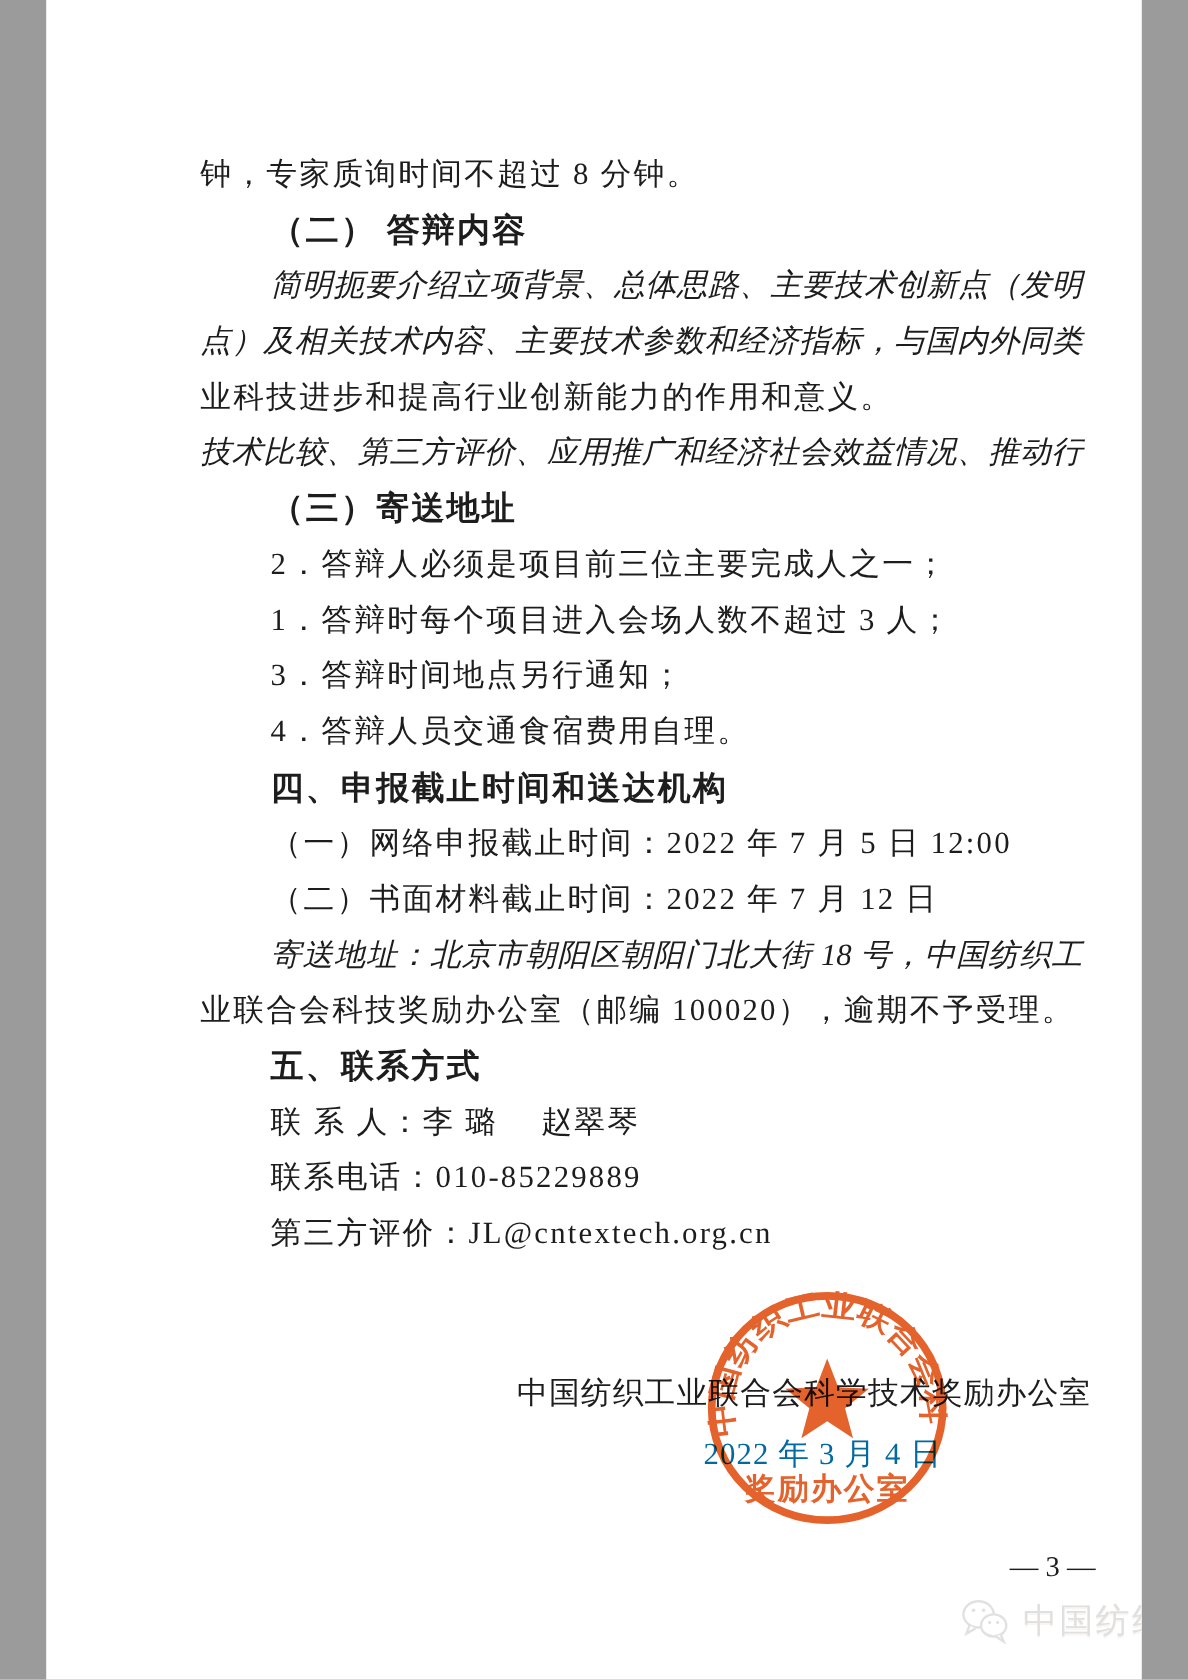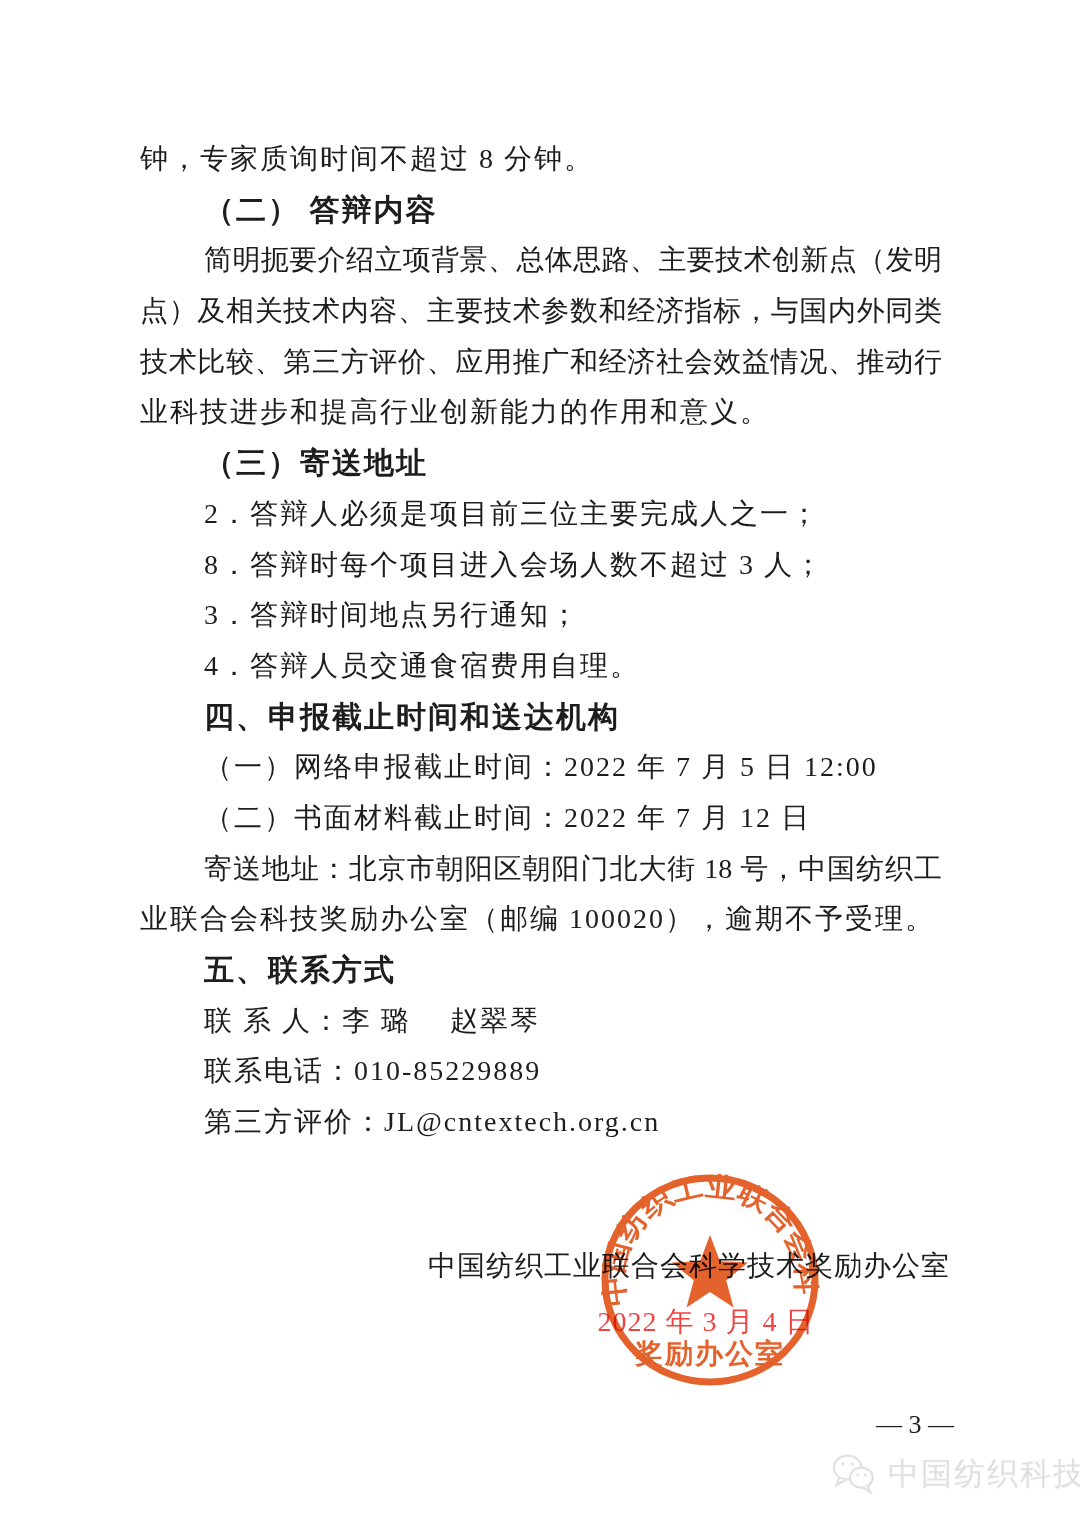--- a/index.html
+++ b/index.html
@@ -2,21 +2,21 @@
 <html><head>
 <meta charset="utf-8">
 <style>
   html,body{margin:0;padding:0;}
   body{
     background:#9b9b9b;
     font-family:"Liberation Serif","DejaVu Serif",serif;
   }
   .page{
     position:relative;
-    width:1080px;height:1527px;
+    width:996px;height:1527px;
     margin:0 auto;
     background:#ffffff;
     overflow:hidden;
     color:#1d1d1d;
   }
   
   .doc{
     position:absolute;
     left:140px;top:134px;
     width:802px;
@@ -29,20 +29,21 @@
     letter-spacing:2px;
     white-space:nowrap;
     color:#1d1d1d;
   }
   .line.indent{ text-indent:64px; }
   .line.fill{
     white-space:normal;
     text-align:justify;
     text-align-last:justify;
     letter-spacing:0;
+    font-style:italic;
   }
   .line.h1{
     font-family:Liberation Serif, serif;
     font-weight:700;
     font-size:30px;
     letter-spacing:2px;
   }
   .line.h2{
     font-weight:700;
     font-size:30px;
@@ -59,21 +60,21 @@
     color:#1d1d1d;
   }
   .sig-date{
     position:absolute;
     left:586px;top:1303px;
     width:240px;
     text-align:center;
     font-size:28px;
     letter-spacing:1px;
     white-space:nowrap;
-    color:#ef4444;
+    color:#0369a1;
   }
   
   .seal{
     position:absolute;
     left:599px;top:1172px;
     width:222px;height:218px;
     mix-blend-mode:multiply;
     opacity:.93;
   }
   .seal svg{width:100%;height:100%;}
@@ -110,25 +111,25 @@
 </head>
 <body>
 
 <div class="page">
 
   <div class="doc">
     <div class="line">钟，专家质询时间不超过 8 分钟。</div>
     <div class="line h2 indent">（二） 答辩内容</div>
     <div class="line fill indent">简明扼要介绍立项背景、总体思路、主要技术创新点（发明</div>
     <div class="line fill">点）及相关技术内容、主要技术参数和经济指标，与国内外同类</div>
+    <div class="line">业科技进步和提高行业创新能力的作用和意义。</div>
     <div class="line fill">技术比较、第三方评价、应用推广和经济社会效益情况、推动行</div>
-    <div class="line">业科技进步和提高行业创新能力的作用和意义。</div>
     <div class="line h2 indent">（三）寄送地址</div>
     <div class="line indent">2．答辩人必须是项目前三位主要完成人之一；</div>
-    <div class="line indent">8．答辩时每个项目进入会场人数不超过 3 人；</div>
+    <div class="line indent">1．答辩时每个项目进入会场人数不超过 3 人；</div>
     <div class="line indent">3．答辩时间地点另行通知；</div>
     <div class="line indent">4．答辩人员交通食宿费用自理。</div>
     <div class="line h1 indent">四、申报截止时间和送达机构</div>
     <div class="line indent">（一）网络申报截止时间：2022 年 7 月 5 日 12:00</div>
     <div class="line indent">（二）书面材料截止时间：2022 年 7 月 12 日</div>
     <div class="line fill indent">寄送地址：北京市朝阳区朝阳门北大街 18 号，中国纺织工</div>
     <div class="line">业联合会科技奖励办公室（邮编 100020），逾期不予受理。</div>
     <div class="line h1 indent">五、联系方式</div>
     <div class="line indent">联 系 人：李 璐　 赵翠琴</div>
     <div class="line indent">联系电话：010-85229889</div>

